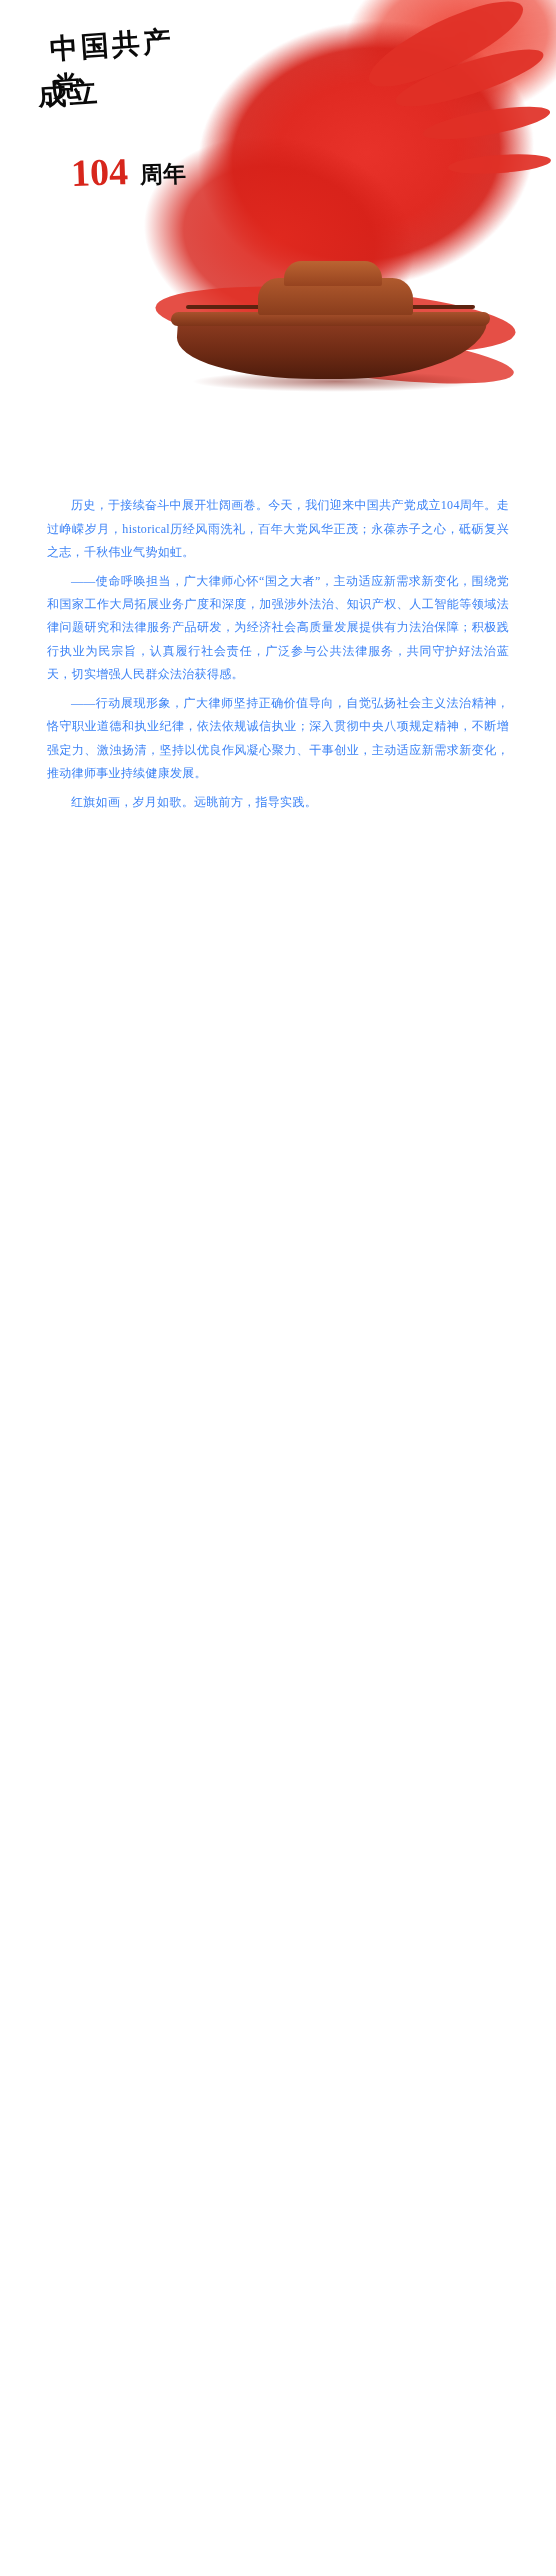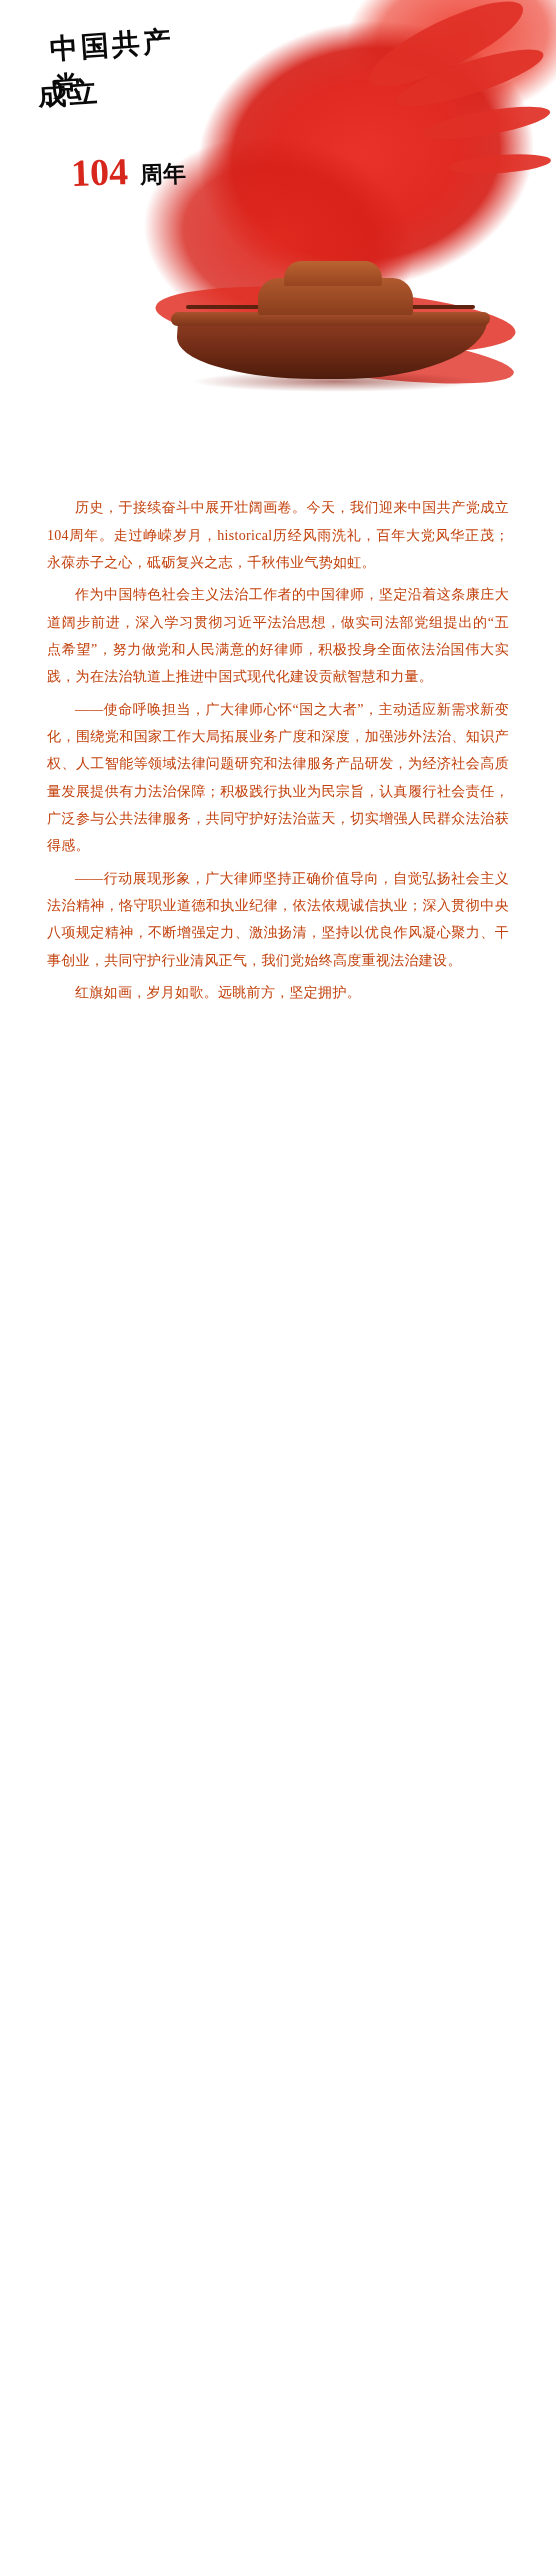--- a/index.html
+++ b/index.html
@@ -166,23 +166,23 @@
   }
 
   
   .article {
     position: relative;
     padding: 10.3px 47px 62px 47px;
     box-sizing: border-box;
     width: 556px;
   }
   .para {
-    font-size: 14px;
+    font-size: 12px;
     line-height: 1.95;
-    color: #c2410c;
+    color: #3b82f6;
     text-align: justify;
     text-justify: inter-ideograph;
     text-indent: 2em;
     margin: 0 0 5.2px 0;
     letter-spacing: 0.3px;
   }
 </style>
 </head>
 <body>
 
@@ -210,20 +210,19 @@
     <div class="hero-title">
       <div class="t-line t-l1">中国共产党</div>
       <div class="t-line t-l2">成立</div>
       <div class="t-num">104</div>
       <div class="t-year">周年</div>
     </div>
   </div>
 
   <div class="article">
     <p class="para">历史，于接续奋斗中展开壮阔画卷。今天，我们迎来中国共产党成立104周年。走过峥嵘岁月，historical历经风雨洗礼，百年大党风华正茂；永葆赤子之心，砥砺复兴之志，千秋伟业气势如虹。</p>
-    <p class="para">作为中国特色社会主义法治工作者的中国律师，坚定沿着这条康庄大道阔步前进，深入学习贯彻习近平法治思想，做实司法部党组提出的“五点希望”，努力做党和人民满意的好律师，积极投身全面依法治国伟大实践，为在法治轨道上推进中国式现代化建设贡献智慧和力量。</p>
     <p class="para">——使命呼唤担当，广大律师心怀“国之大者”，主动适应新需求新变化，围绕党和国家工作大局拓展业务广度和深度，加强涉外法治、知识产权、人工智能等领域法律问题研究和法律服务产品研发，为经济社会高质量发展提供有力法治保障；积极践行执业为民宗旨，认真履行社会责任，广泛参与公共法律服务，共同守护好法治蓝天，切实增强人民群众法治获得感。</p>
-    <p class="para">——行动展现形象，广大律师坚持正确价值导向，自觉弘扬社会主义法治精神，恪守职业道德和执业纪律，依法依规诚信执业；深入贯彻中央八项规定精神，不断增强定力、激浊扬清，坚持以优良作风凝心聚力、干事创业，共同守护行业清风正气，我们党始终高度重视法治建设。</p>
-    <p class="para">红旗如画，岁月如歌。远眺前方，坚定拥护。</p>
+    <p class="para">——行动展现形象，广大律师坚持正确价值导向，自觉弘扬社会主义法治精神，恪守职业道德和执业纪律，依法依规诚信执业；深入贯彻中央八项规定精神，不断增强定力、激浊扬清，坚持以优良作风凝心聚力、干事创业，主动适应新需求新变化，推动律师事业持续健康发展。</p>
+    <p class="para">红旗如画，岁月如歌。远眺前方，指导实践。</p>
   </div>
 
 </div>
 
 
 </body></html>

